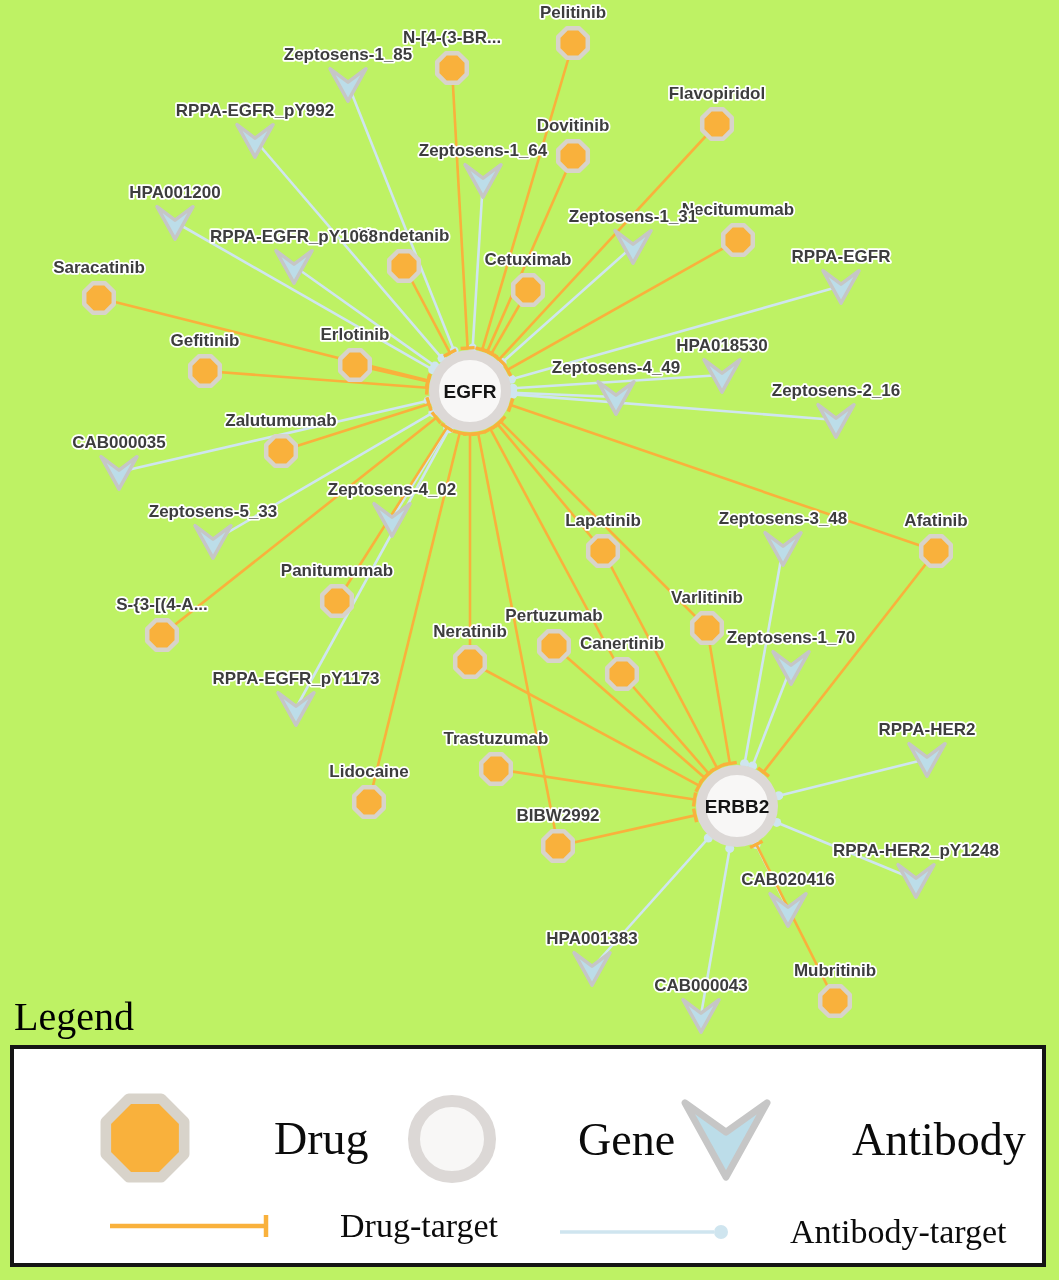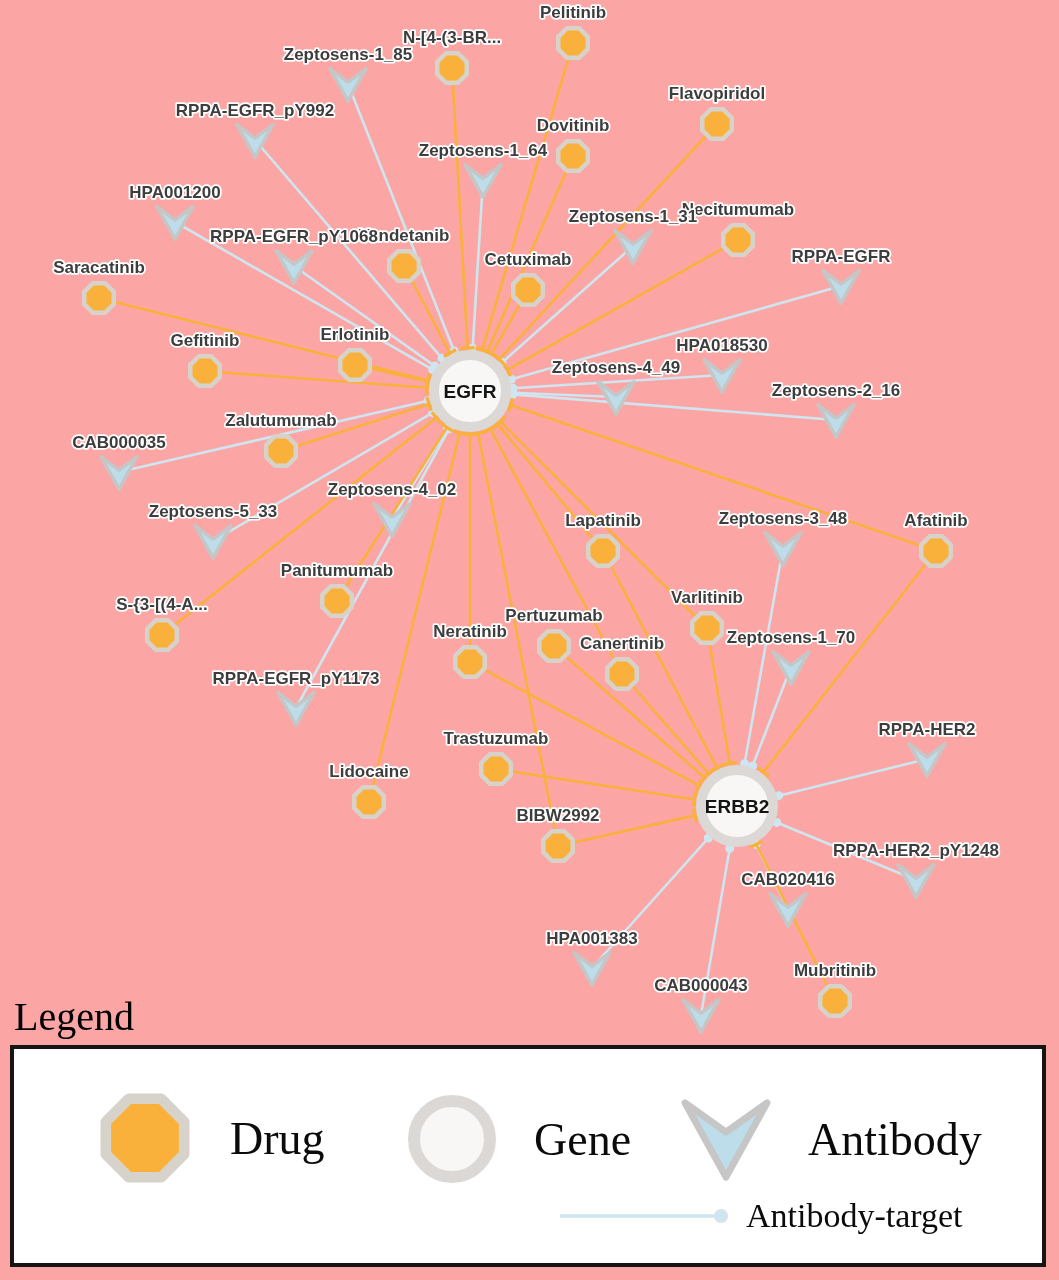--- a/index.html
+++ b/index.html
@@ -1,41 +1,41 @@
 <!DOCTYPE html>
 <html><head>
 <meta charset="utf-8">
 <style>
   html,body{margin:0;padding:0;background:#ffffff;}
-  .page{position:relative;width:1059px;height:1280px;background:#fca5a5;font-family:"Liberation Sans",sans-serif;overflow:hidden;}
+  .page{position:relative;width:1059px;height:1280px;background:#bef264;font-family:"Liberation Sans",sans-serif;overflow:hidden;}
   svg.network{position:absolute;left:0;top:0;}
   .node-label{
     font-family:"Liberation Sans",sans-serif;
     font-size:17px;font-weight:bold;fill:#3d3d3d;
     stroke:#ffffff;stroke-width:3.5px;paint-order:stroke;stroke-linejoin:round;
     text-anchor:middle;
   }
   .gene-label{
     font-family:"Liberation Sans",sans-serif;
     font-size:19px;font-weight:bold;fill:#141414;text-anchor:middle;
   }
   .legend-title{
     position:absolute;left:14px;top:993px;
     font-family:"Liberation Serif",serif;font-size:40px;font-weight:normal;color:#000;
   }
   .legend-box{
     position:absolute;left:10px;top:1045px;width:1036px;height:222px;
     border:4px solid #151515;background:#ffffff;box-sizing:border-box;
   }
-  .shape-item,.edge-item{position:absolute;display:flex;align-items:center;}
+  .shape-item,.edge-item{position:absolute;display:flex;align-items:center;gap:44px;}
   #li-drug{left:78px;top:36px;}
   #li-gene{left:388px;top:40px;align-items:center;}
   #li-antibody{left:662px;top:46px;}
   #le-drug{left:92px;top:158px;}
-  #le-antibody{left:542px;top:148px;}
+  #le-antibody{left:542px;top:164px;}
   .legend-shape-label{font-family:"Liberation Serif",serif;font-size:46px;color:#0b0b0b;margin-left:32px;}
   .legend-edge-label{font-family:"Liberation Serif",serif;font-size:34px;color:#0b0b0b;margin-left:10px;}
 </style>
 </head>
 <body>
 
 <div class="page">
 
   <svg class="network" width="1059" height="1280" viewBox="0 0 1059 1280">
       <g>
@@ -258,20 +258,27 @@
       <span class="legend-shape-label">Gene</span>
     </div>
 
     <div class="shape-item" id="li-antibody">
       <svg width="100" height="88" viewBox="0 0 100 90">
         <path d="M 8 8 L 50 84 L 92 8 L 50 38 Z" fill="#BCDDE9" stroke="#C6C6C6" stroke-width="7" stroke-linejoin="round"></path>
       </svg>
       <span class="legend-shape-label">Antibody</span>
     </div>
 
+    <div class="edge-item" id="le-drug">
+      <svg width="180" height="30" viewBox="0 0 180 30">
+        <line x1="4" y1="15" x2="158" y2="15" stroke="#F9B13C" stroke-width="4.5"></line>
+        <line x1="160" y1="4" x2="160" y2="26" stroke="#F9B13C" stroke-width="4.5"></line>
+      </svg>
+      <span class="legend-edge-label">Drug-target</span>
+    </div>
 
     <div class="edge-item" id="le-antibody">
       <svg width="180" height="30" viewBox="0 0 180 30">
         <line x1="4" y1="15" x2="158" y2="15" stroke="#CFE5EF" stroke-width="3.5"></line>
         <circle cx="165" cy="15" r="7" fill="#CFE5EF"></circle>
       </svg>
       <span class="legend-edge-label">Antibody-target</span>
     </div>
 
   </div>

